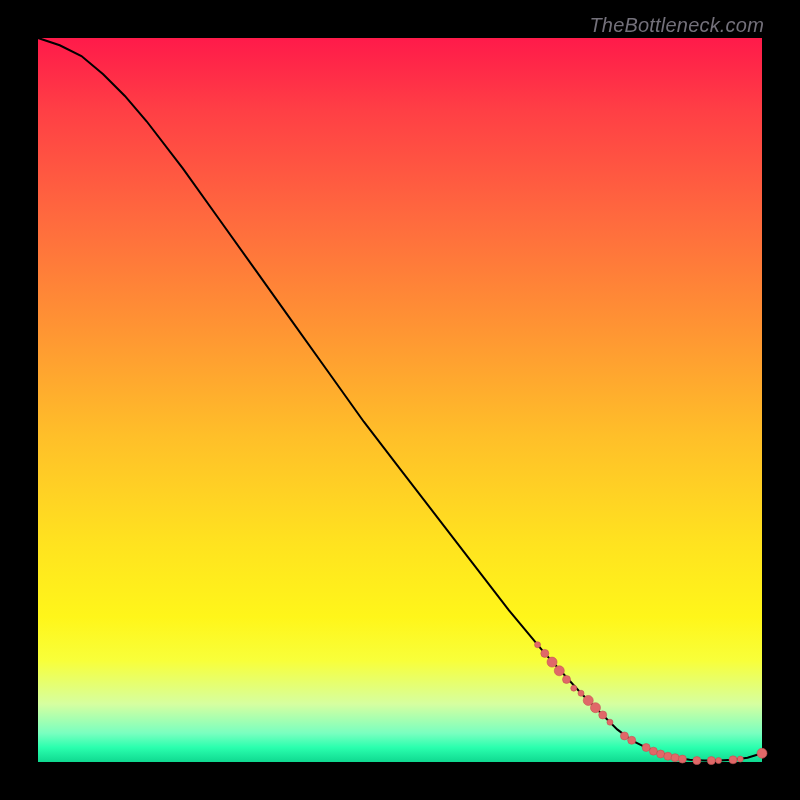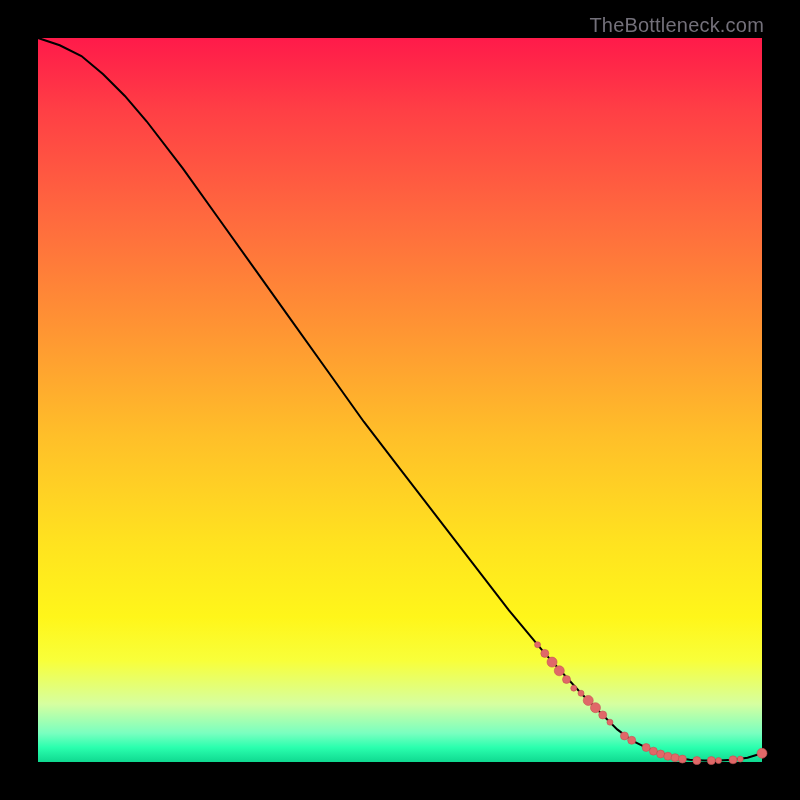--- a/index.html
+++ b/index.html
@@ -40,20 +40,21 @@
   }
   .watermark {
     position: absolute;
     top: 14px;
     right: 36px;
     font-family: Arial, Helvetica, sans-serif;
     font-size: 20px;
     font-weight: 500;
     color: #73707a;
     letter-spacing: 0.2px;
+    font-style: italic;
   }
   svg.overlay {
     position: absolute;
     left: 38px;
     top: 38px;
     width: 724px;
     height: 724px;
     overflow: visible;
   }
 </style>

